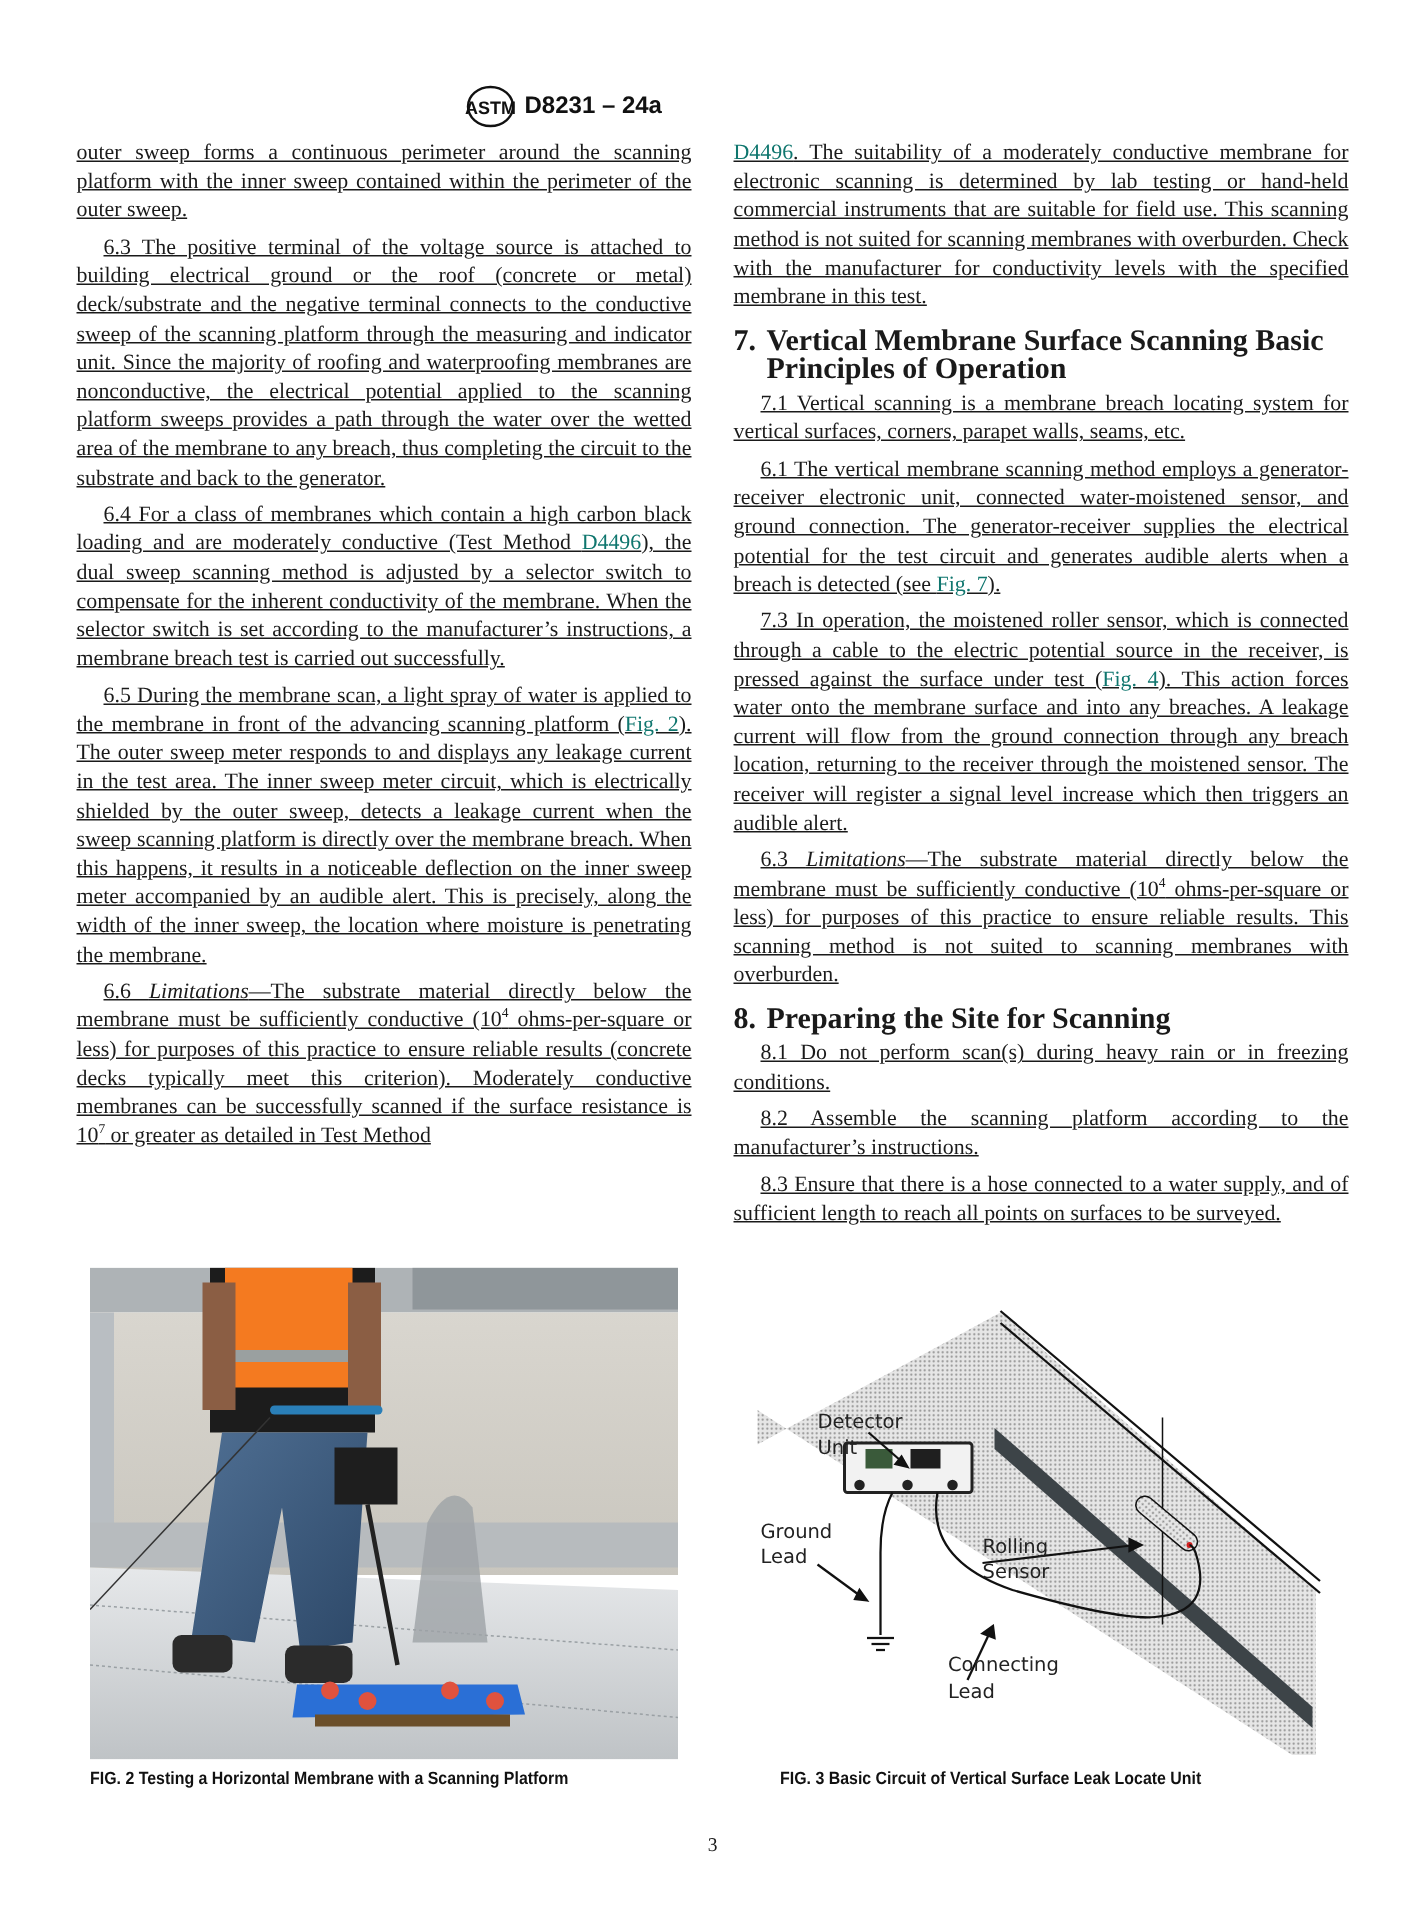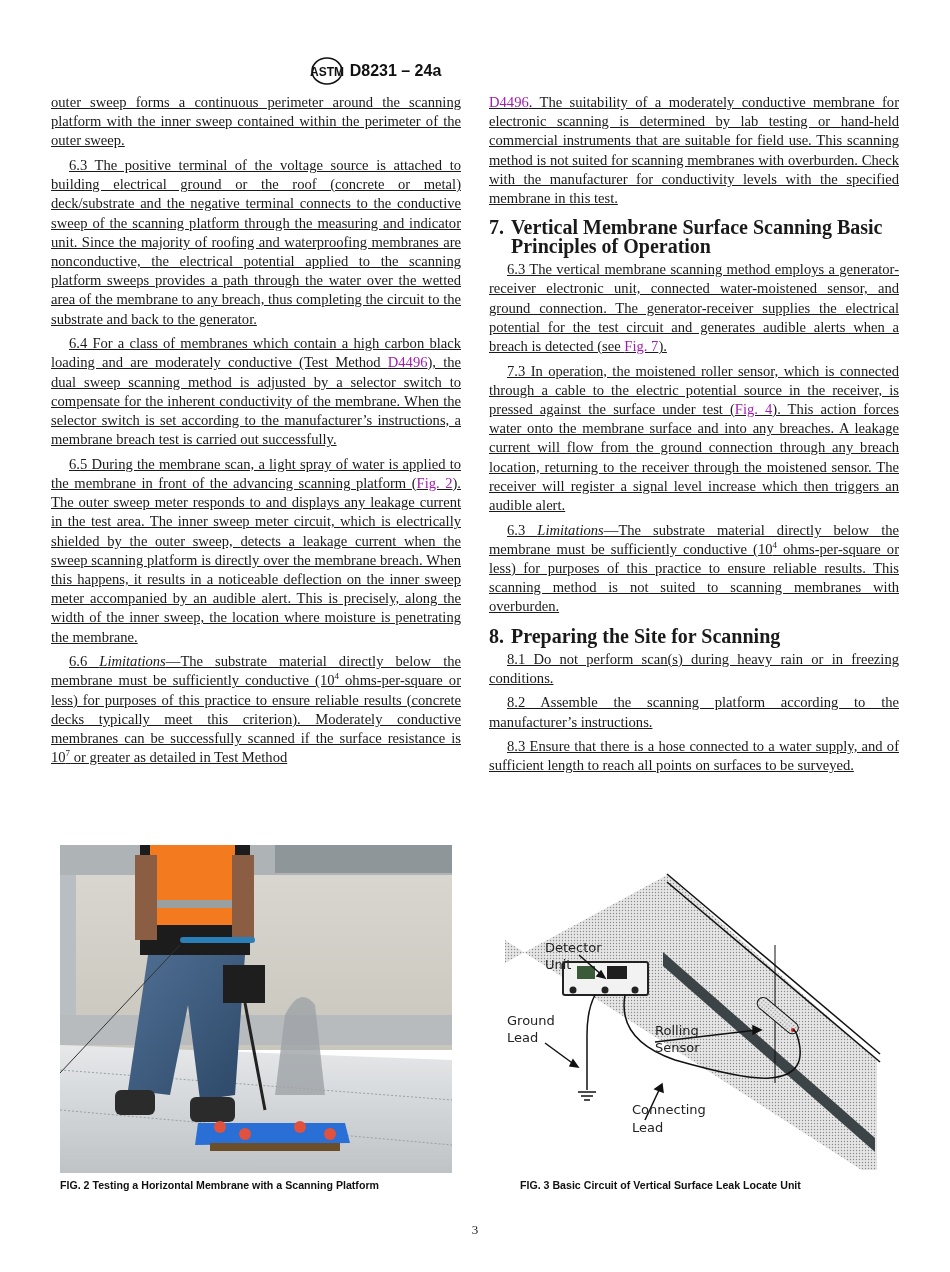--- a/index.html
+++ b/index.html
@@ -7,21 +7,21 @@
          font-family:"Liberation Serif", serif; color:#1a1a1a; }
   .header { position:absolute; top:56px; left:0; width:751px; height:30px;
             display:flex; justify-content:center; align-items:center; gap:6px; }
   .logo { width:34px; height:30px; }
   .doc-id { font-family:"Liberation Sans", sans-serif; font-weight:bold; font-size:16px; color:#111; }
   .col { position:absolute; top:93px; width:410px; font-size:14.6px; line-height:19.2px; text-align:justify; }
   .col.left { left:51px; }
   .col.right { left:489px; }
   p { margin:0 0 5.4px 0;text-decoration:underline; }
   p.indent { text-indent:18px; }
-  .link { color:#a21caf; }
+  .link { color:#0f766e; }
   sup { font-size:9px; line-height:0; vertical-align:6px; }
   h2 { font-size:20px; font-weight:bold; margin:10px 0 4px 0; line-height:19px;
        padding-left:22px; text-indent:-22px; text-align:left; }
   h2 .num { display:inline-block; width:22px; text-indent:0; }
   .fig2 { position:absolute; left:60px; top:845px; width:392px; height:328px; overflow:hidden; }
   .fig3 { position:absolute; left:495px; top:870px; width:400px; height:300px; }
   .caption { position:absolute; top:1178px; font-family:"Liberation Sans", sans-serif;
              font-weight:bold; font-size:11.8px; white-space:nowrap; color:#111; transform:scaleX(0.9); transform-origin:left top; }
   .cap2 { left:60px; }
   .cap3 { left:520px; }
@@ -43,21 +43,22 @@
   <p>outer sweep forms a continuous perimeter around the scanning platform with the inner sweep contained within the perimeter of the outer sweep.</p>
   <p class="indent">6.3  The positive terminal of the voltage source is attached to building electrical ground or the roof (concrete or metal) deck/substrate and the negative terminal connects to the conductive sweep of the scanning platform through the measuring and indicator unit. Since the majority of roofing and waterproofing membranes are nonconductive, the electrical potential applied to the scanning platform sweeps provides a path through the water over the wetted area of the membrane to any breach, thus completing the circuit to the substrate and back to the generator.</p>
   <p class="indent"><span>6.4  For a class of membranes which contain a high carbon black loading and are moderately conductive (Test Method </span><span class="link">D4496</span><span>), the dual sweep scanning method is adjusted by a selector switch to compensate for the inherent conductivity of the membrane. When the selector switch is set according to the manufacturer’s instructions, a membrane breach test is carried out successfully.</span></p>
   <p class="indent"><span>6.5 During the membrane scan, a light spray of water is applied to the membrane in front of the advancing scanning platform (</span><span class="link">Fig. 2</span><span>). The outer sweep meter responds to and displays any leakage current in the test area. The inner sweep meter circuit, which is electrically shielded by the outer sweep, detects a leakage current when the sweep scanning platform is directly over the membrane breach. When this happens, it results in a noticeable deflection on the inner sweep meter accompanied by an audible alert. This is precisely, along the width of the inner sweep, the location where moisture is penetrating the membrane.</span></p>
   <p class="indent"><span>6.6 </span><i>Limitations</i><span>—The substrate material directly below the membrane must be sufficiently conductive (10</span><sup>4</sup><span> ohms-per-square or less) for purposes of this practice to ensure reliable results (concrete decks typically meet this criterion). Moderately conductive membranes can be successfully scanned if the surface resistance is 10</span><sup>7</sup><span> or greater as detailed in Test Method</span></p>
 </div>
 
 <div class="col right">
   <p><span class="link">D4496</span><span>. The suitability of a moderately conductive membrane for electronic scanning is determined by lab testing or hand-held commercial instruments that are suitable for field use. This scanning method is not suited for scanning membranes with overburden. Check with the manufacturer for conductivity levels with the specified membrane in this test.</span></p>
   <h2><span class="num">7.</span><span>Vertical Membrane Surface Scanning Basic Principles of Operation</span></h2>
-  <p class="indent"><span>6.3 The vertical membrane scanning method employs a generator-receiver electronic unit, connected water-moistened sensor, and ground connection. The generator-receiver supplies the electrical potential for the test circuit and generates audible alerts when a breach is detected (see </span><span class="link">Fig. 7</span><span>).</span></p>
+  <p class="indent">7.1  Vertical scanning is a membrane breach locating system for vertical surfaces, corners, parapet walls, seams, etc.</p>
+  <p class="indent"><span>6.1 The vertical membrane scanning method employs a generator-receiver electronic unit, connected water-moistened sensor, and ground connection. The generator-receiver supplies the electrical potential for the test circuit and generates audible alerts when a breach is detected (see </span><span class="link">Fig. 7</span><span>).</span></p>
   <p class="indent"><span>7.3 In operation, the moistened roller sensor, which is connected through a cable to the electric potential source in the receiver, is pressed against the surface under test (</span><span class="link">Fig. 4</span><span>). This action forces water onto the membrane surface and into any breaches. A leakage current will flow from the ground connection through any breach location, returning to the receiver through the moistened sensor. The receiver will register a signal level increase which then triggers an audible alert.</span></p>
   <p class="indent"><span>6.3 </span><i>Limitations</i><span>—The substrate material directly below the membrane must be sufficiently conductive (10</span><sup>4</sup><span> ohms-per-square or less) for purposes of this practice to ensure reliable results. This scanning method is not suited to scanning membranes with overburden.</span></p>
   <h2><span class="num">8.</span><span>Preparing the Site for Scanning</span></h2>
   <p class="indent">8.1  Do not perform scan(s) during heavy rain or in freezing conditions.</p>
   <p class="indent">8.2  Assemble the scanning platform according to the manufacturer’s instructions.</p>
   <p class="indent">8.3  Ensure that there is a hose connected to a water supply, and of sufficient length to reach all points on surfaces to be surveyed.</p>
 </div>
 
 <div class="fig2">
   <svg width="392" height="328" viewBox="0 0 392 328">

